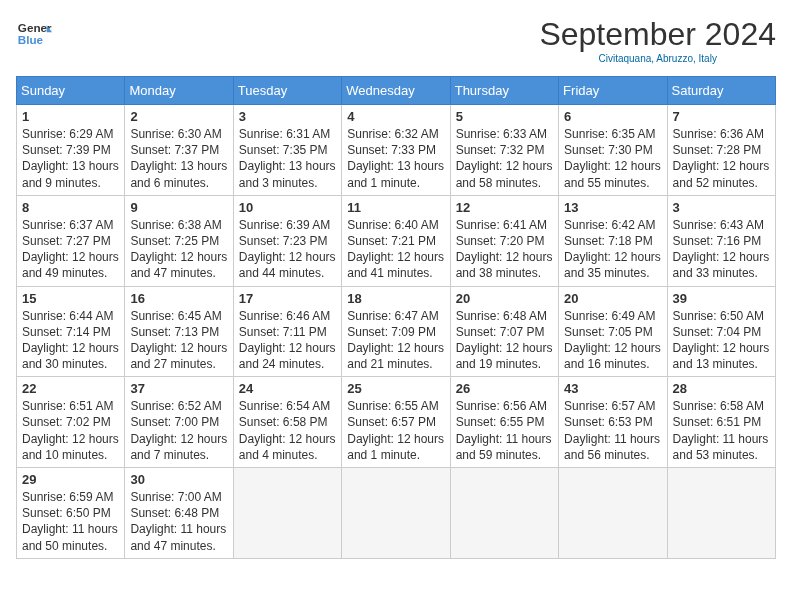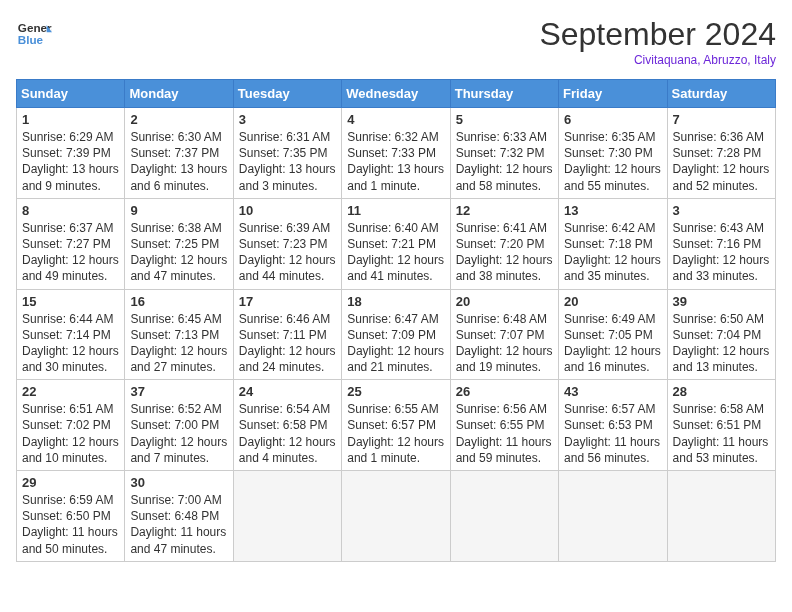--- a/index.html
+++ b/index.html
@@ -19,41 +19,41 @@
     .logo {
       display: flex;
       align-items: center;
       gap: 4px;
     }
     .logo-icon {
       width: 36px;
       height: 36px;
     }
     .title-block {
-      text-align: right;
+      text-align: center;
     }
     .month-title {
       font-size: 32px;
       font-weight: normal;
       color: #333;
     }
     .location {
-      font-size: 12px;
-      color: #6d28d9;
+      font-size: 10px;
+      color: #0369a1;
     }
     table {
       width: 100%;
       border-collapse: collapse;
       table-layout: fixed;
     }
     th {
       background-color: #4a90d9;
       color: #fff;
       font-size: 13px;
-      font-weight: bold;
+      font-weight: normal;
       padding: 6px 4px;
       text-align: left;
       border: 1px solid #3a7bc8;
     }
     td {
       border: 1px solid #ccc;
       vertical-align: top;
       padding: 4px 5px;
       font-size: 10px;
       color: #333;

